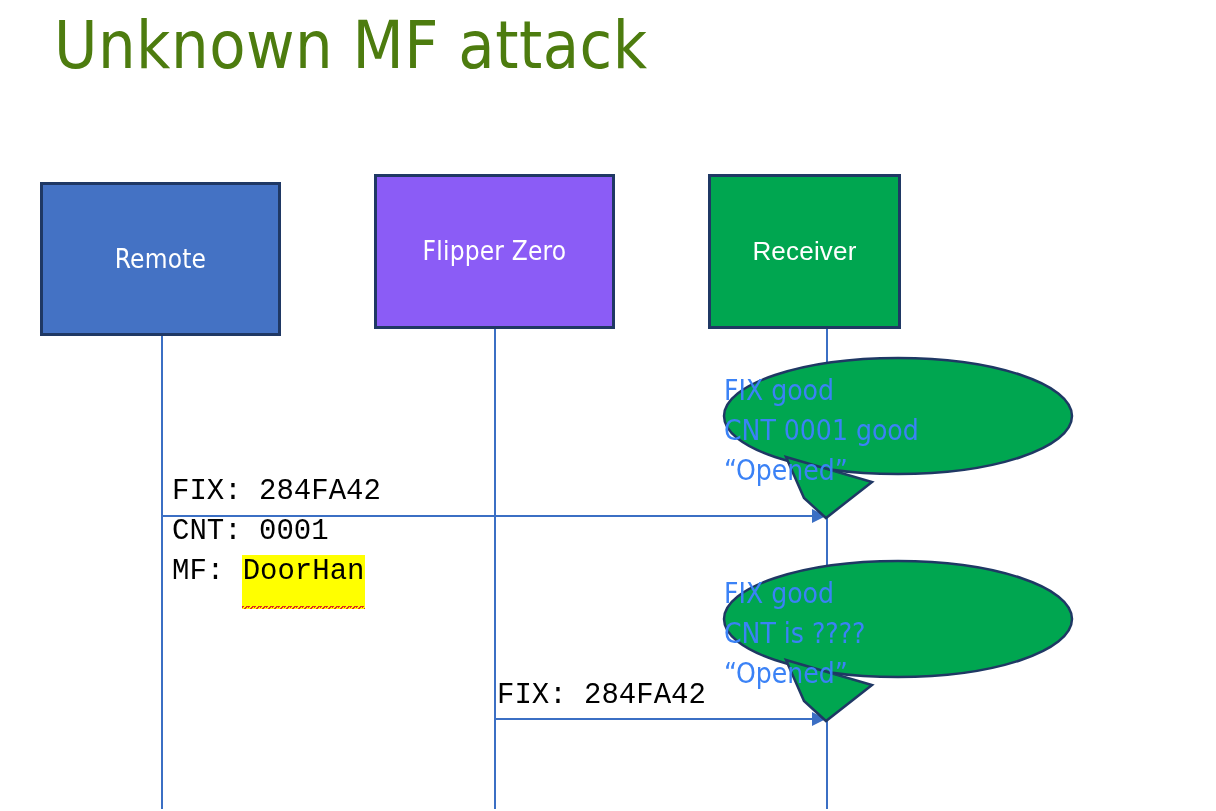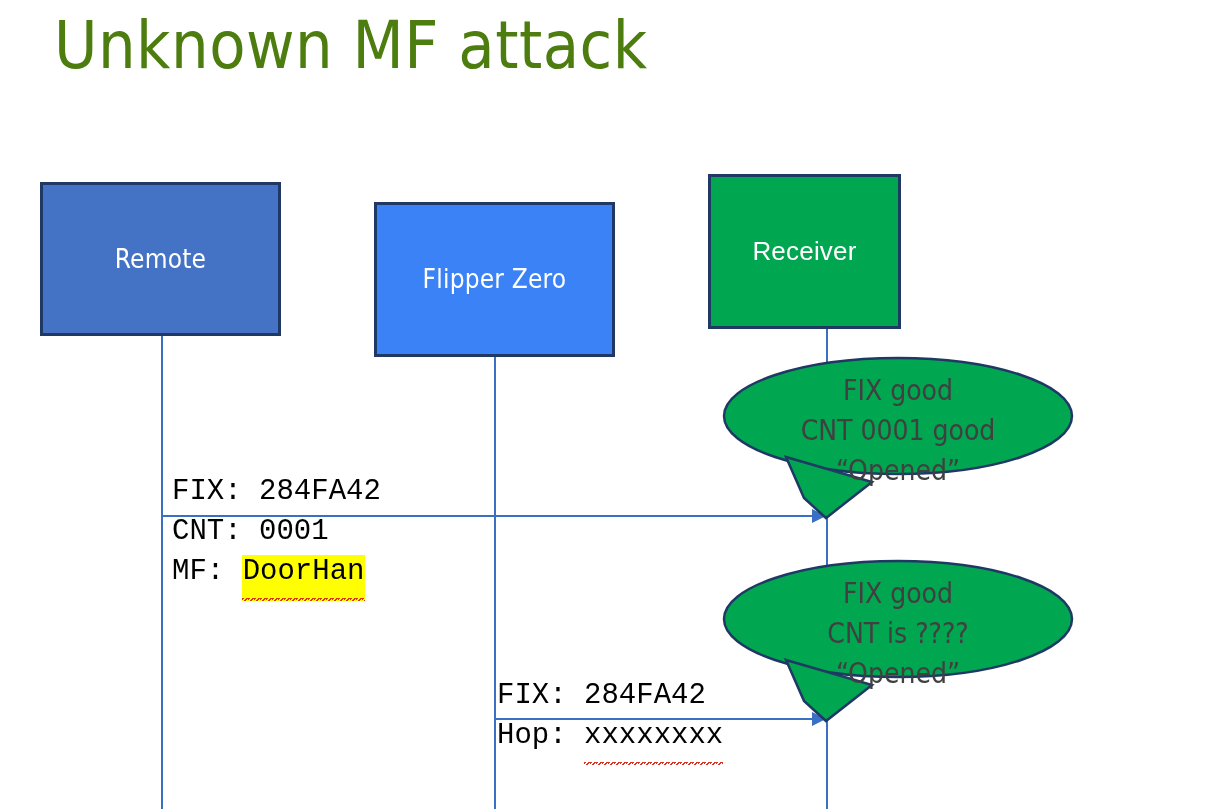--- a/index.html
+++ b/index.html
@@ -65,21 +65,21 @@
   }
   .actor-label.condensed {
     font-family: "DejaVu Sans Condensed", "DejaVu Sans", sans-serif;
     font-stretch: condensed;
   }
   .actor-label.wide {
     font-family: "Liberation Sans", sans-serif;
   }
 
   #box-remote   { left: 40px;  top: 173px; width: 241px; height: 154px; background: #4472C4; margin-top: 9px; }
-  #box-flipper  { left: 374px; top: 174px; width: 241px; height: 155px; background: #3b82f6; margin-top: 28px; }
+  #box-flipper  { left: 374px; top: 174px; width: 241px; height: 155px; background: #8b5cf6; }
   #box-receiver { left: 708px; top: 174px; width: 193px; height: 155px; background: #00A650; }
 
   
   .msg-arrow {
     position: absolute;
     height: 2px;
     background: #3B6FC4;
   }
   .msg-arrow::after {
     content: "";
@@ -106,42 +106,42 @@
   .hl {
     background: #FFFF00;
     padding: 0 1px;
   }
   .squiggle {
     background-image: repeating-linear-gradient(
         135deg, #E03020 0px, #E03020 1.6px, rgba(255,255,255,0) 1.6px, rgba(255,255,255,0) 3.2px);
     background-repeat: repeat-x;
     background-size: 6px 3px;
     background-position: left bottom;
-    padding-bottom: 13px;
+    padding-bottom: 21px;
   }
 
   
   .callout {
     position: absolute;
   }
   .callout svg {
     position: absolute;
     left: 0; top: 0;
     overflow: visible;
   }
   .callout-text {
     position: absolute;
     left: 0;
     width: 100%;
-    text-align: center;
+    text-align: left;
     font-family: "DejaVu Sans Condensed", "DejaVu Sans", sans-serif;
     font-stretch: condensed;
     font-size: 28px;
     line-height: 40px;
-    color: #404040;
+    color: #3b82f6;
     white-space: nowrap;
     pointer-events: none;
   }
   .callout-text span { display: block; }
 
   #callout-1 { left: 724px; top: 358px; width: 348px; height: 165px; }
   #callout-1 .callout-text { top: 13px; }
   #callout-2 { left: 724px; top: 561px; width: 348px; height: 165px; }
   #callout-2 .callout-text { top: 13px; }
 </style>
@@ -173,21 +173,20 @@
   <div class="msg-text" style="left:172px; top:472px;">
     <span class="msg-line"><span>FIX: </span><span>284FA42</span></span>
     <span class="msg-line"><span>CNT: </span><span>0001</span></span>
     <span class="msg-line"><span>MF: </span><span class="hl squiggle">DoorHan</span></span>
   </div>
 
   <div class="msg-arrow" style="left:495px; top:718px; width:330px;"></div>
 
   <div class="msg-text" style="left:497px; top:676px;">
     <span class="msg-line"><span>FIX: </span><span>284FA42</span></span>
-    <span class="msg-line"><span>Hop: </span><span class="squiggle">xxxxxxxx</span></span>
   </div>
 
   <div id="callout-1" class="callout">
     <svg width="348" height="170" viewBox="0 0 348 170">
       <path d="M 174 0
                C 270 0 348 26 348 58
                C 348 90 270 116 174 116
                C 78 116 0 90 0 58
                C 0 26 78 0 174 0 Z" fill="#00A650" stroke="#1F3864" stroke-width="2.5"></path>
       <path d="M 62 99 L 80 140 L 102 160 L 148 124 Z" fill="#00A650" stroke="#1F3864" stroke-width="2.5" stroke-linejoin="miter"></path>

